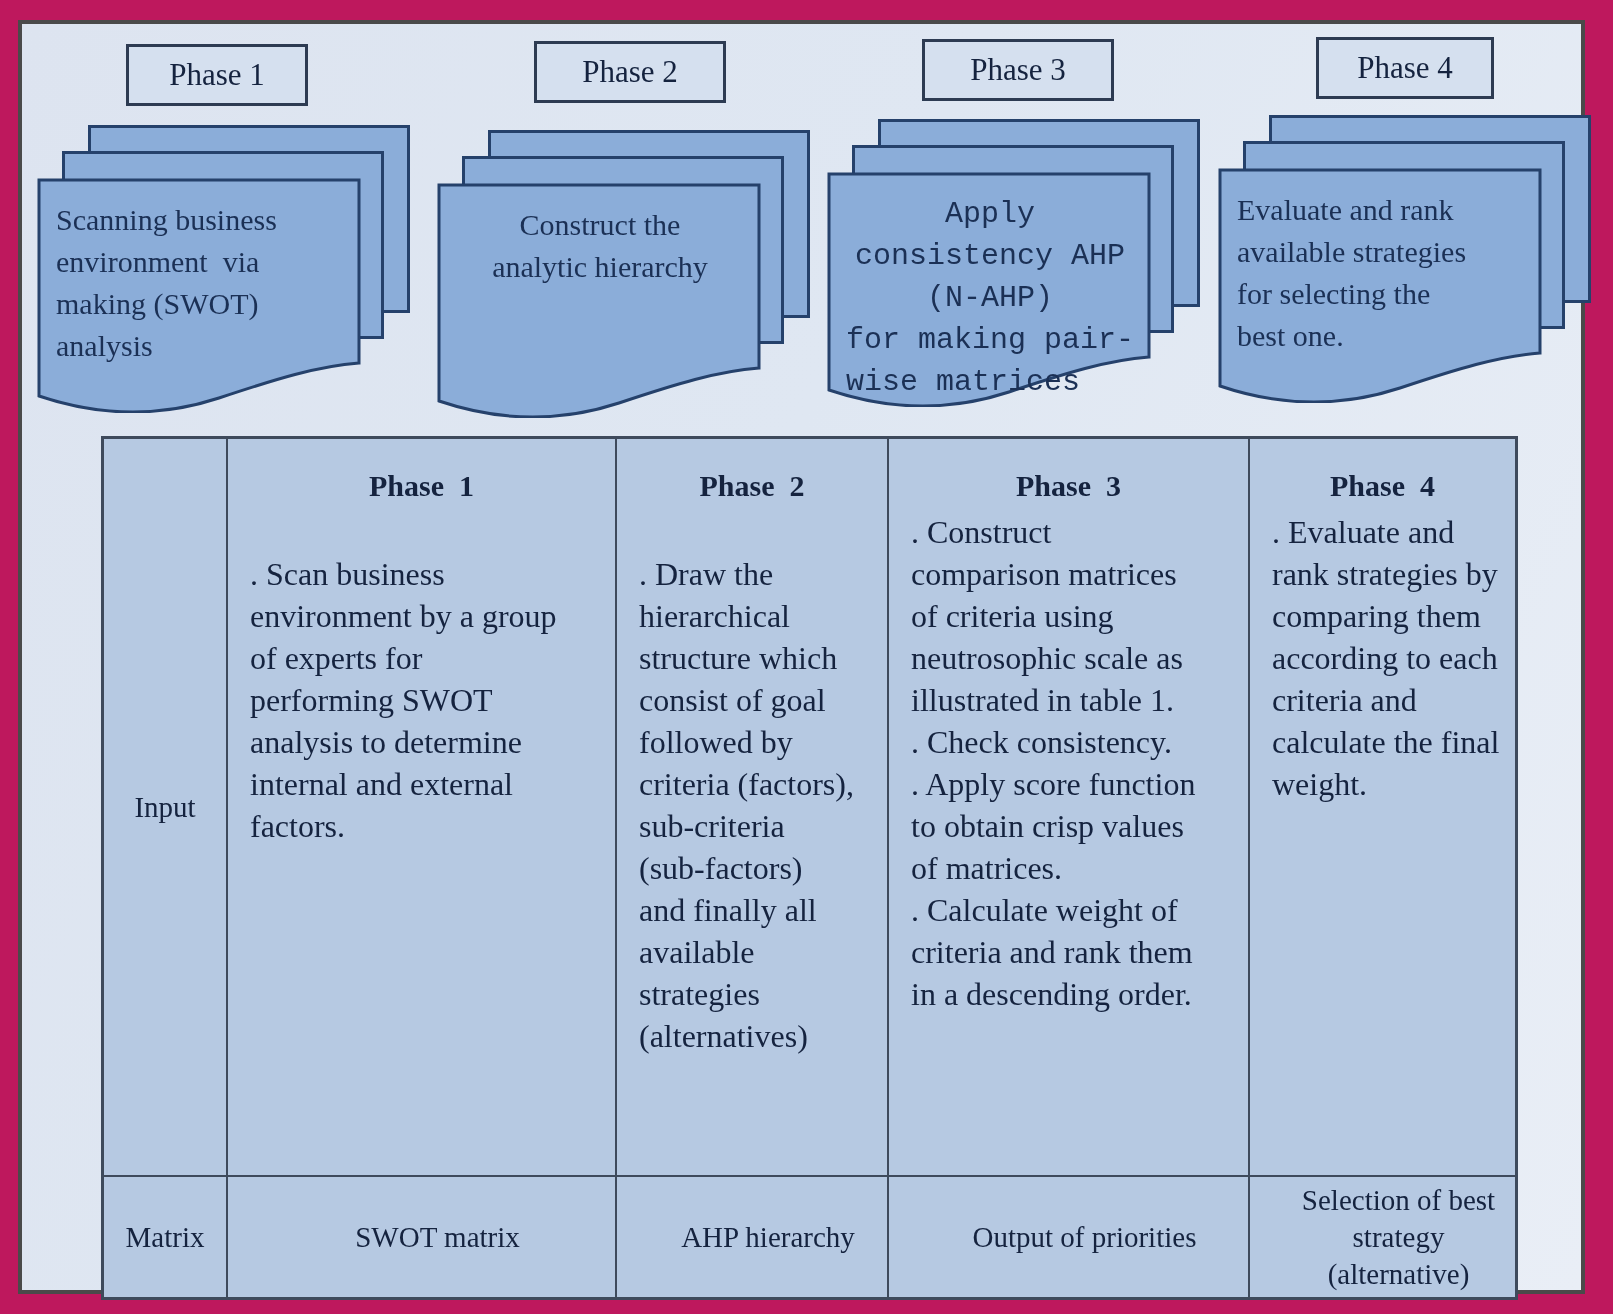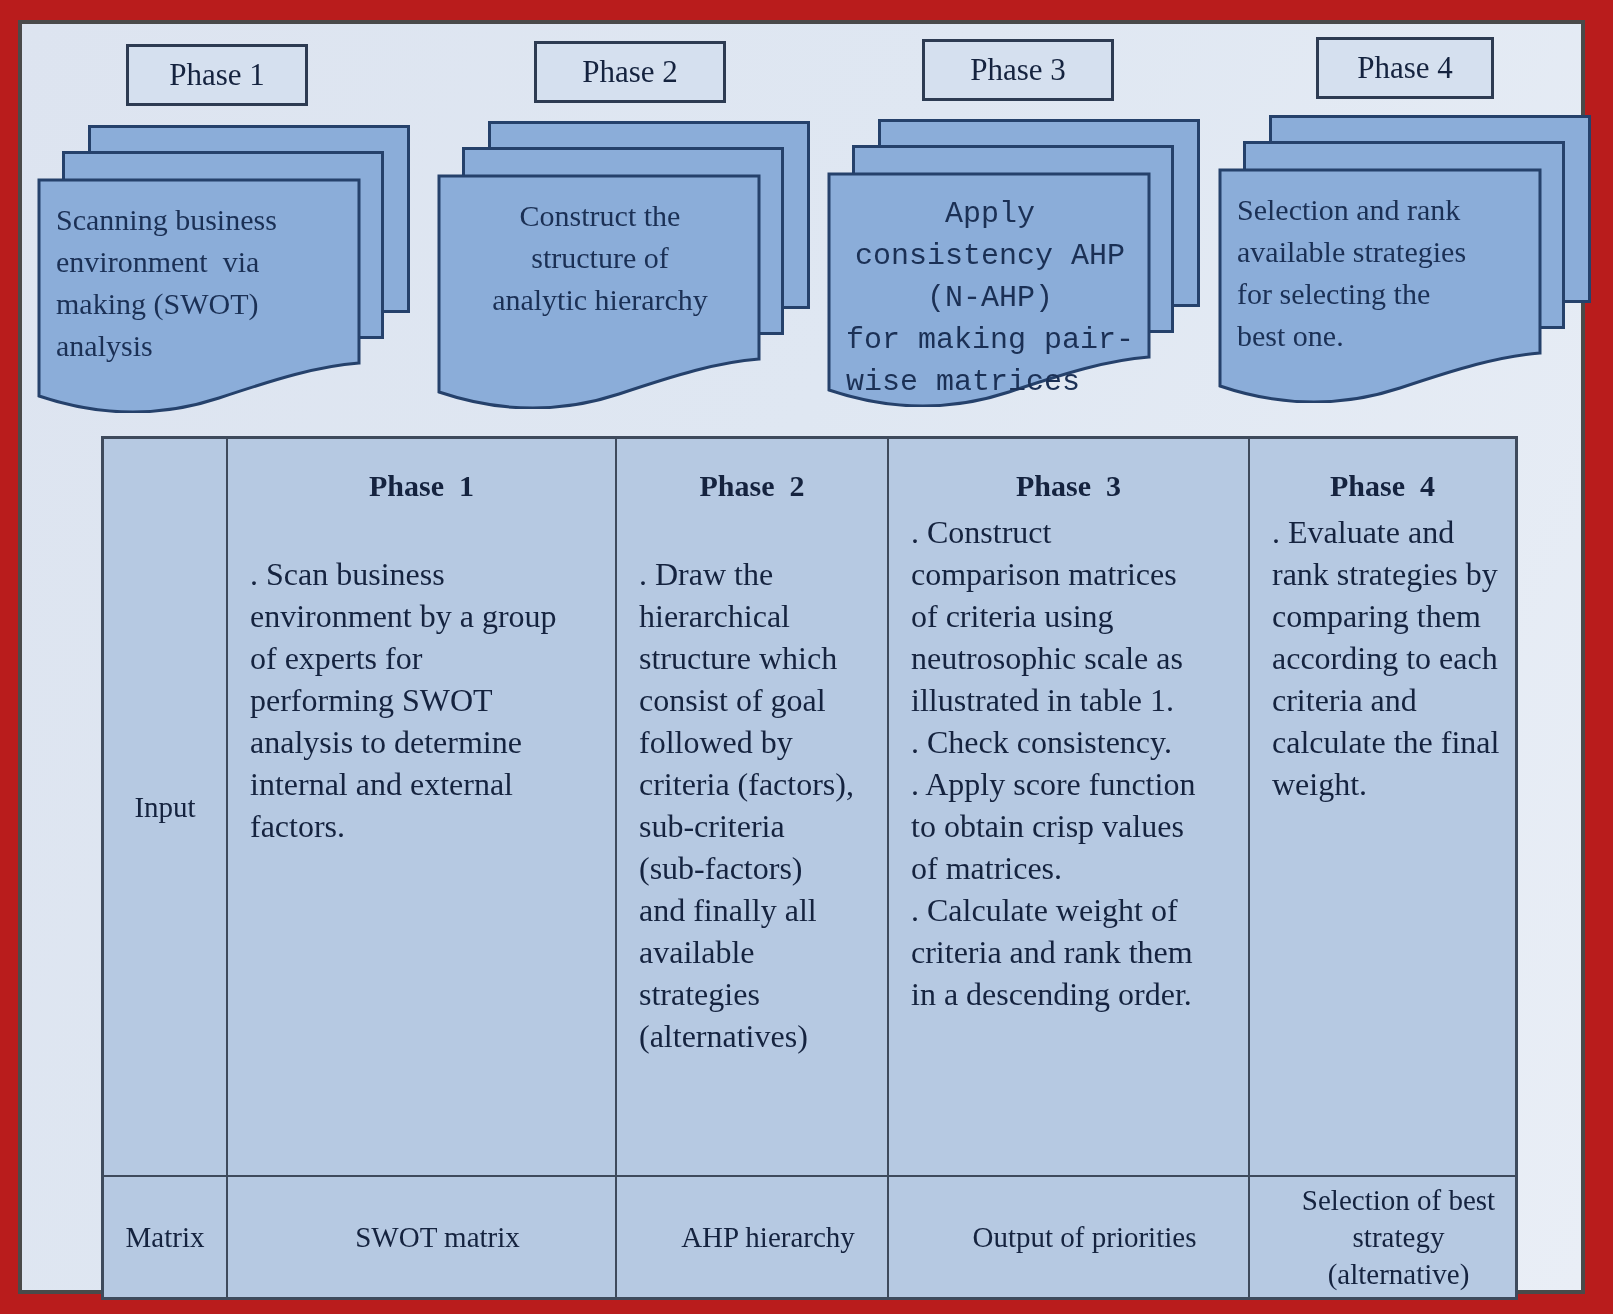--- a/index.html
+++ b/index.html
@@ -4,40 +4,40 @@
 <style>
   :root{
     --background-start:#dde4f0; --background-mid:#dfe7f2; --background-end:#e9eef6;
     --frame-border:#4a4a4a;
     --document-fill:#8badd9; --document-border:#25416b;
     --phase-box-fill:#d5e0ef; --phase-box-border:#2d3b52;
     --table-fill:#b6c9e2; --table-border:#3e4a5c;
     --ink:#15233f; --doc-ink:#1b3055;
   }
   html,body{margin:0;padding:0;background:#ffffff;}
-  .page{position:relative;width:1613px;height:1314px;background:#b91c1c;overflow:hidden;
+  .page{position:relative;width:1613px;height:1314px;background:#be185d;overflow:hidden;
         font-family:"Liberation Serif","DejaVu Serif",serif;color:var(--ink);}
   .frame{position:absolute;left:18px;top:20px;width:1567px;height:1274px;
          border:4px solid var(--frame-border);box-sizing:border-box;
          background:linear-gradient(115deg,var(--background-start) 0%,var(--background-mid) 45%,var(--background-end) 100%);}
 
   
   .phase-box{position:absolute;box-sizing:border-box;height:62px;
              background:var(--phase-box-fill);border:3px solid var(--phase-box-border);
              display:flex;align-items:center;justify-content:center;
              font-size:31px;color:var(--ink);}
   .pb1{left:104px;top:20px;width:182px;}
   .pb2{left:512px;top:17px;width:192px;}
   .pb3{left:900px;top:15px;width:192px;}
   .pb4{left:1294px;top:13px;width:178px;}
 
   
   .stack{position:absolute;width:380px;height:302px;}
   .s1{left:14px;top:101px;}
-  .s2{left:414px;top:97px;}
+  .s2{left:414px;top:106px;}
   .s3{left:804px;top:95px;font-family:Liberation Mono, monospace;}
   .s4{left:1195px;top:91px;}
   .doc-back{position:absolute;width:322px;height:188px;box-sizing:border-box;
             background:var(--document-fill);border:3px solid var(--document-border);}
   .b1{left:52px;top:0;}
   .b2{left:26px;top:26px;}
   .doc-front{position:absolute;left:0;top:52px;width:326px;height:236px;}
   .doc-front svg{display:block;width:326px;height:236px;}
   .doc-front path{fill:var(--document-fill);stroke:var(--document-border);stroke-width:3;}
   .doc-text{position:absolute;left:20px;top:74px;width:288px;
@@ -90,21 +90,20 @@
     <div class="stack s2">
       <div class="doc-back b1"></div>
       <div class="doc-back b2"></div>
       <div class="doc-front">
         <svg viewBox="0 0 326 236">
           <path d="M3,3 H323 V186 C282,189 240,202 183,221 C122,241 62,239 3,219 Z"></path>
         </svg>
       </div>
       <div class="doc-text">
           <div style="text-align: center;">Construct the</div>
-          <div style="text-align: center;">structure of</div>
           <div style="text-align: center;">analytic hierarchy</div>
         </div>
     </div>
 
     <div class="stack s3">
       <div class="doc-back b1"></div>
       <div class="doc-back b2"></div>
       <div class="doc-front">
         <svg viewBox="0 0 326 236">
           <path d="M3,3 H323 V186 C282,189 240,202 183,221 C122,241 62,239 3,219 Z"></path>
@@ -121,21 +120,21 @@
 
     <div class="stack s4">
       <div class="doc-back b1"></div>
       <div class="doc-back b2"></div>
       <div class="doc-front">
         <svg viewBox="0 0 326 236">
           <path d="M3,3 H323 V186 C282,189 240,202 183,221 C122,241 62,239 3,219 Z"></path>
         </svg>
       </div>
       <div class="doc-text">
-          <div style="text-align: left;">Selection and rank</div>
+          <div style="text-align: left;">Evaluate and rank</div>
           <div style="text-align: left;">available strategies</div>
           <div style="text-align: left;">for selecting the</div>
           <div style="text-align: left;">best one.</div>
         </div>
     </div>
 
     <div class="ptable">
 
       <div class="cell label-cell">Input</div>
       <div class="cell">

